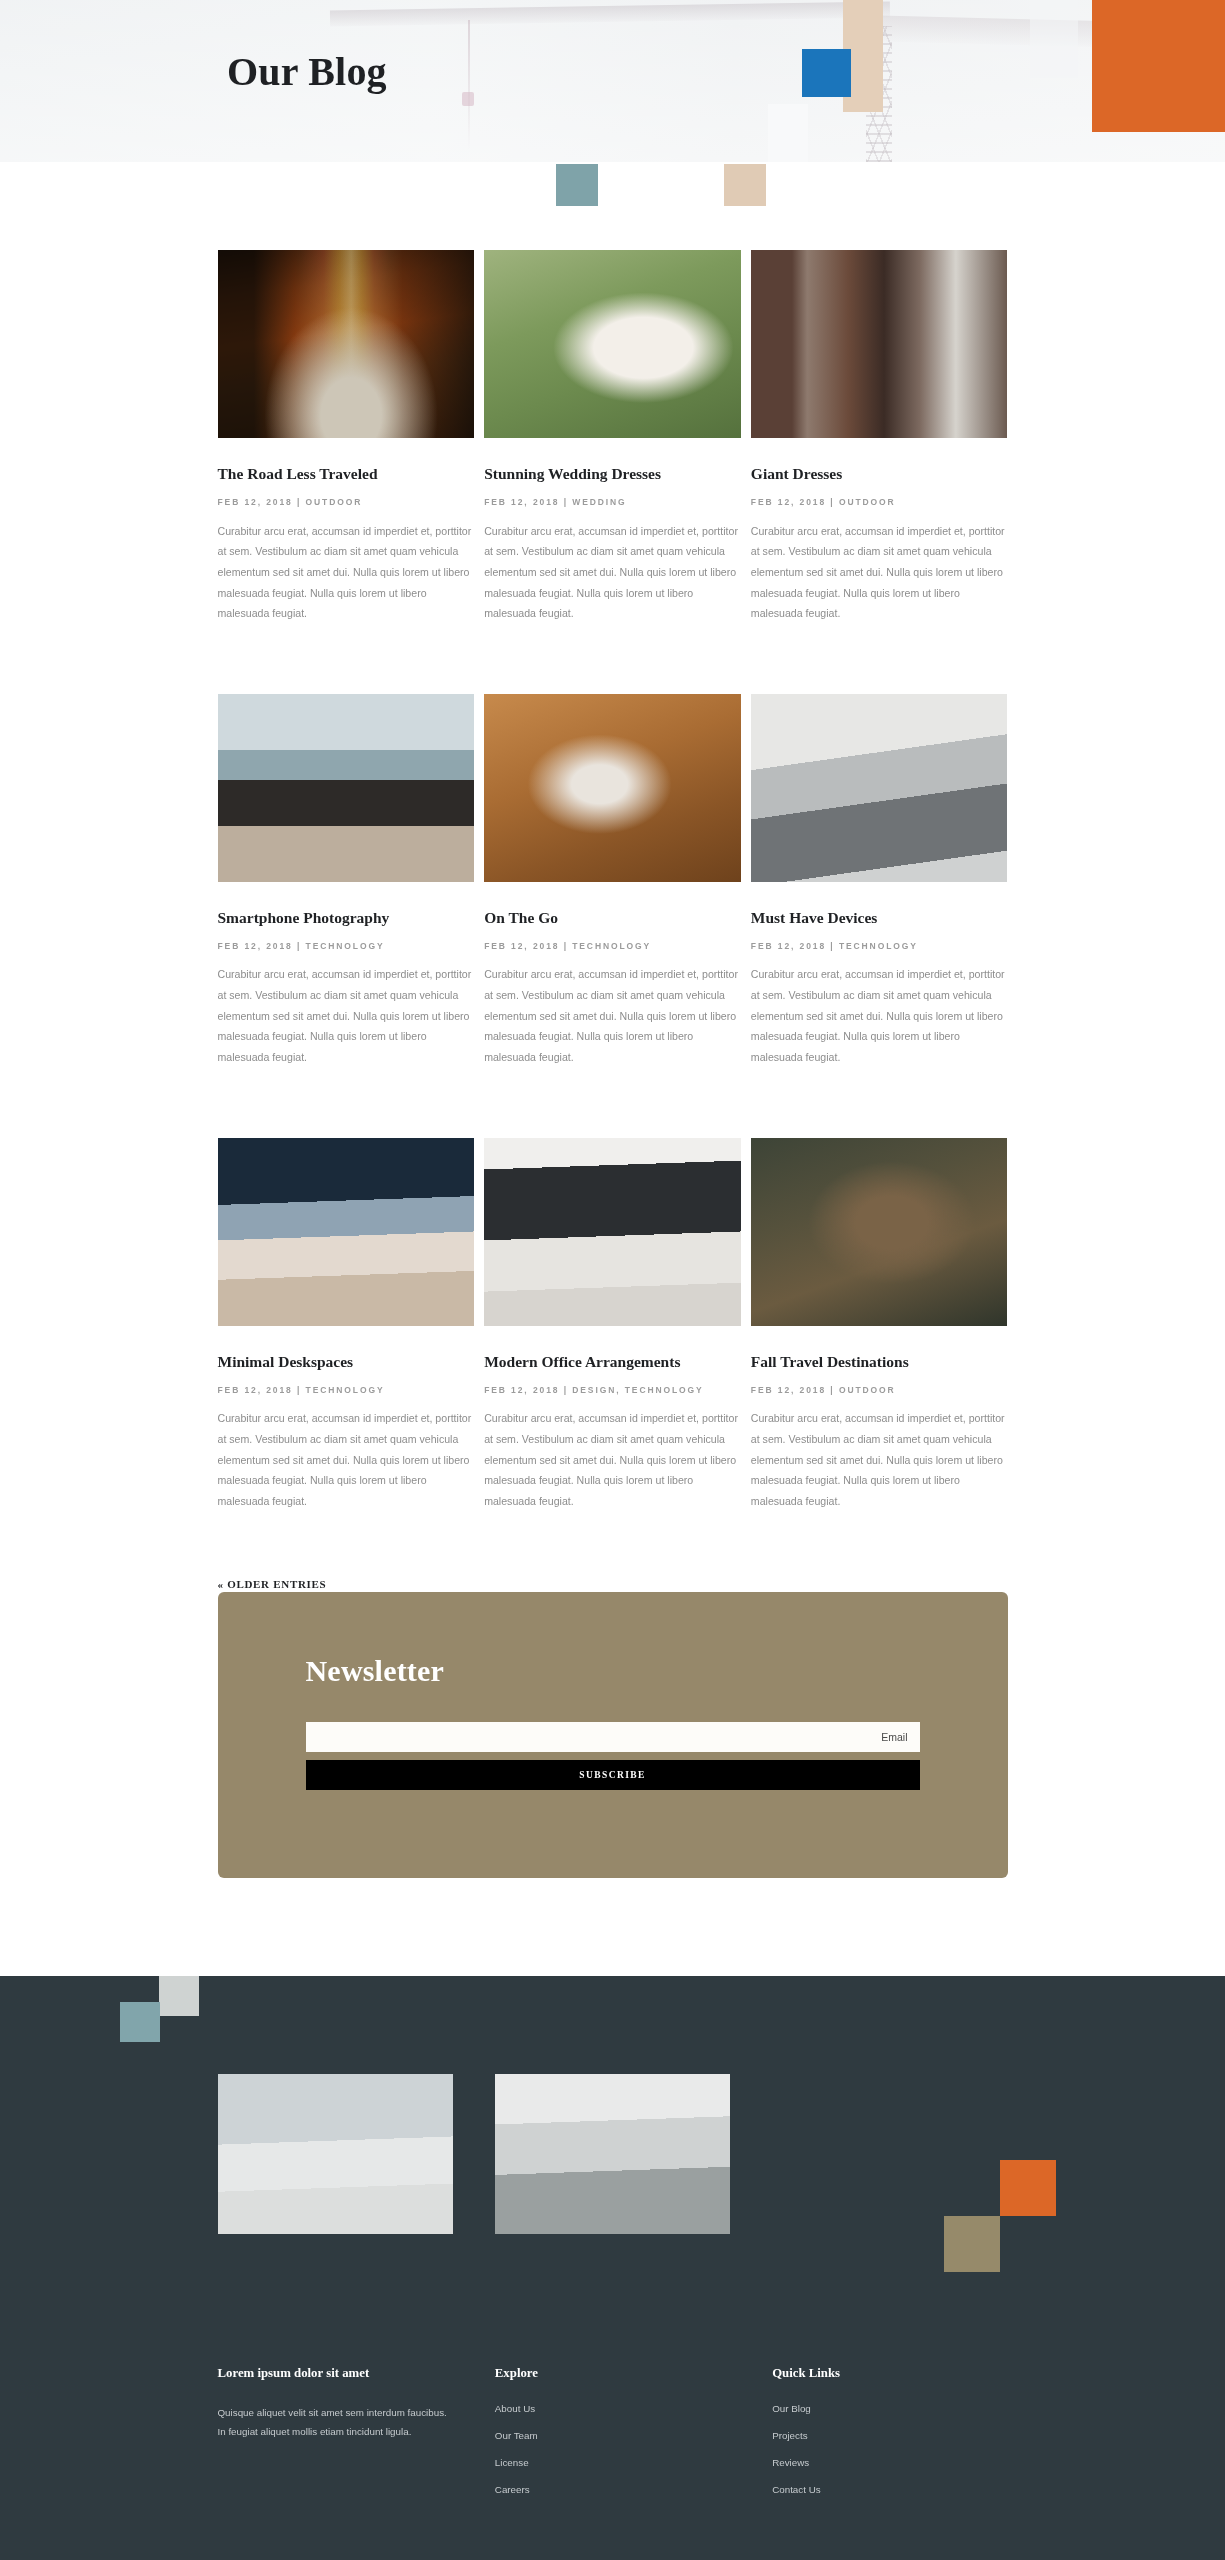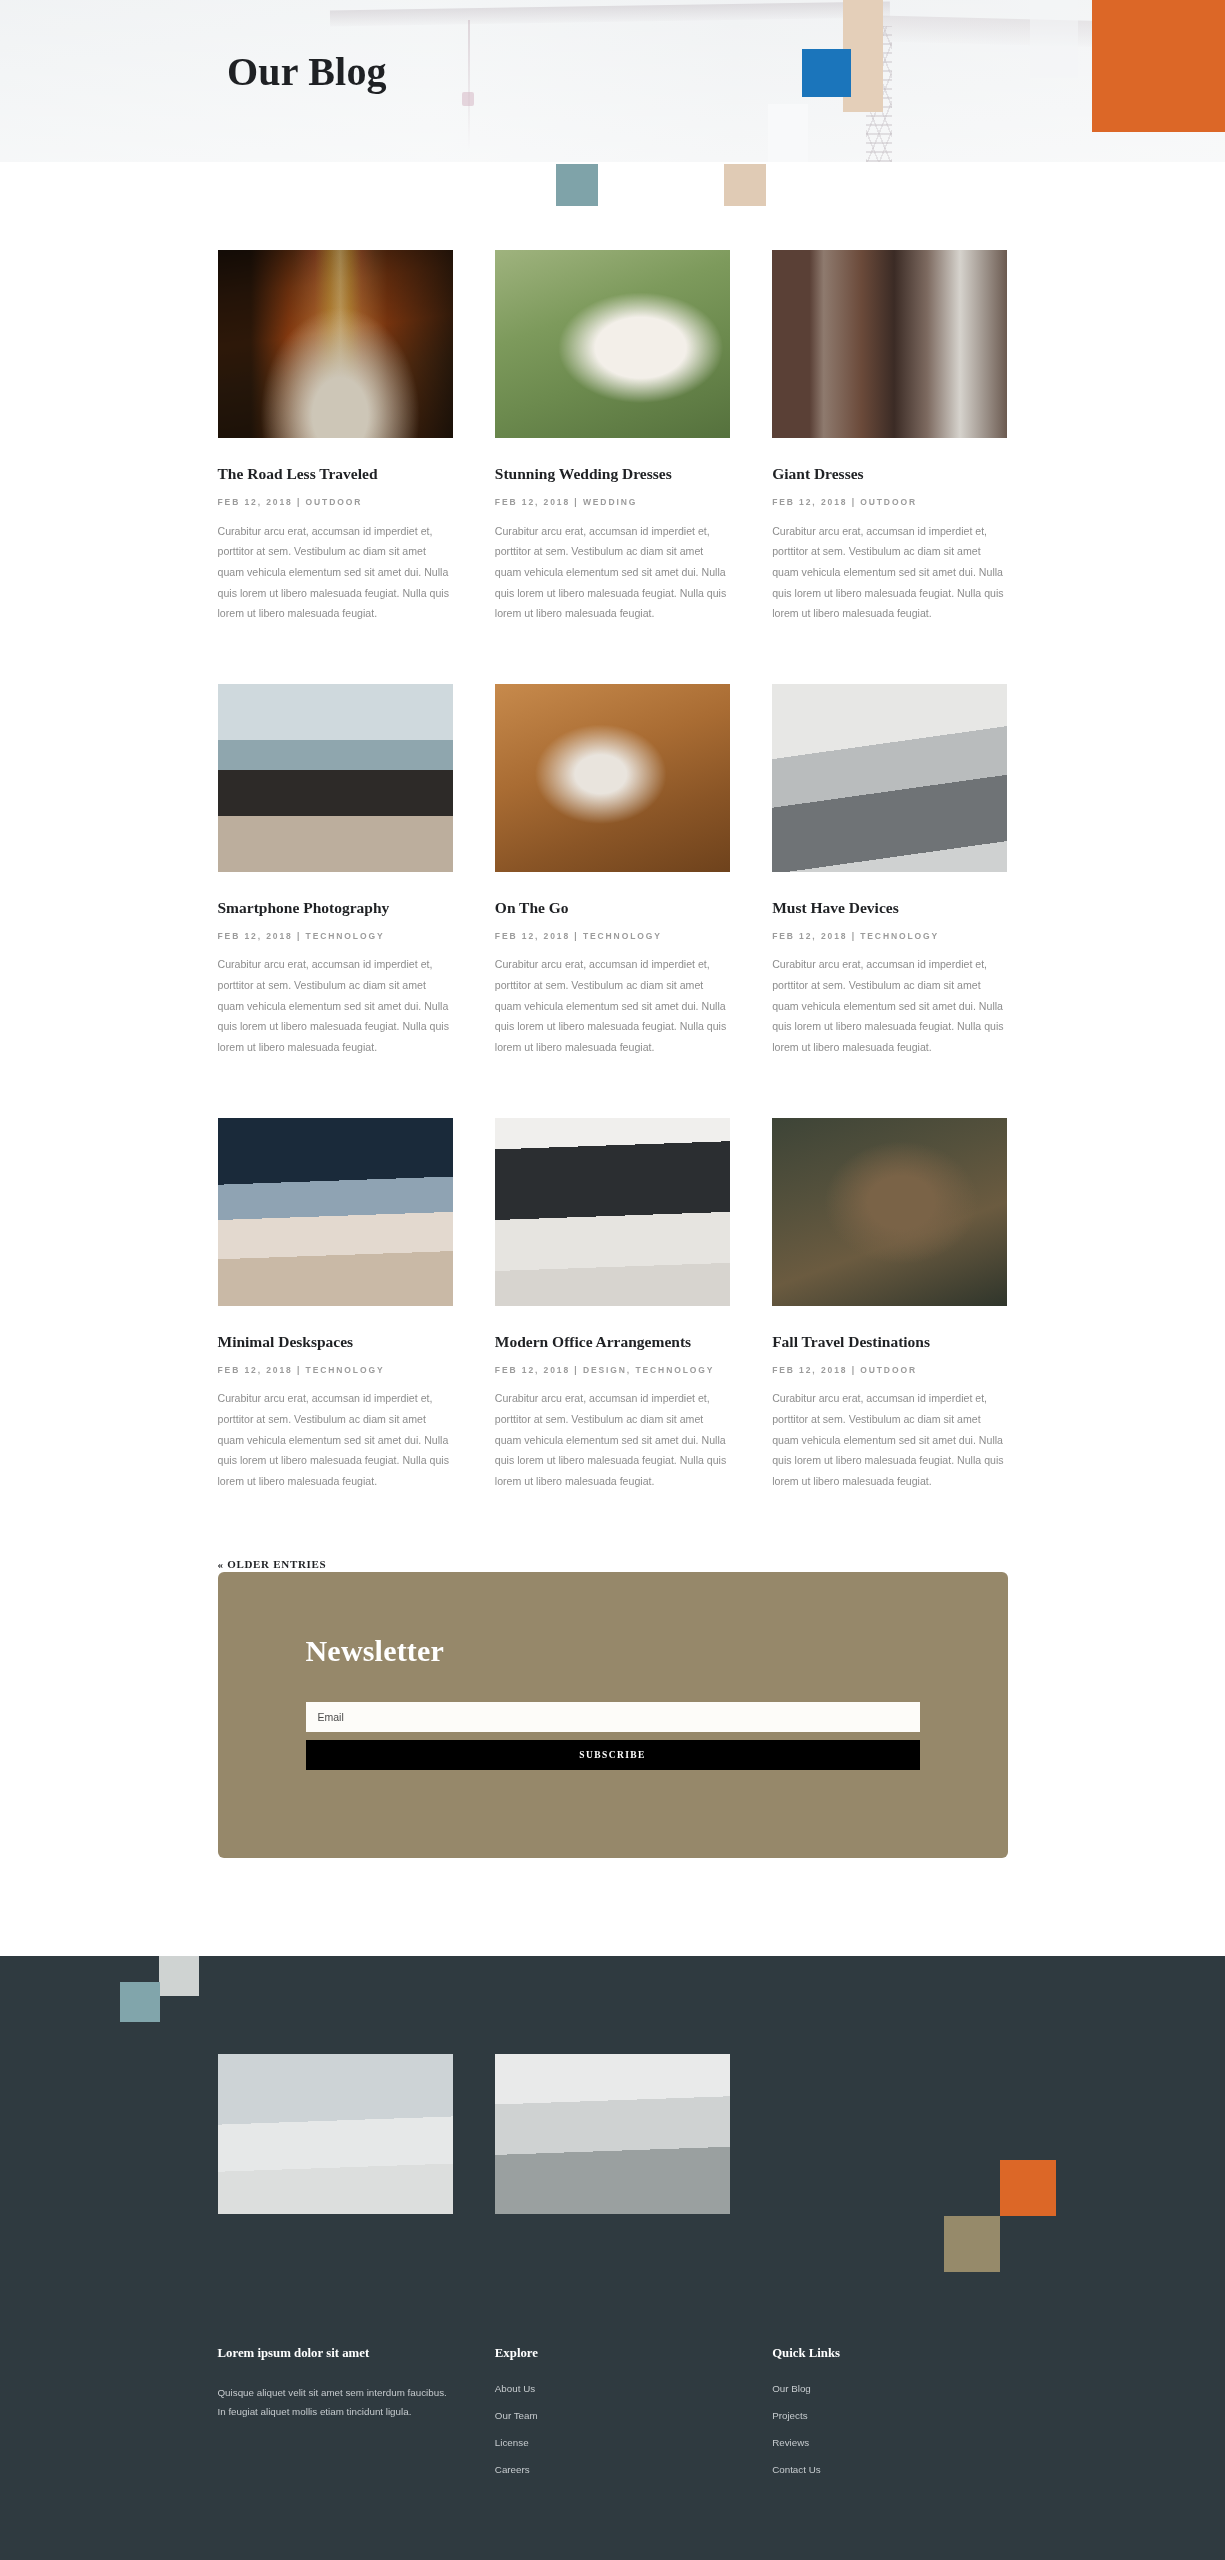--- a/index.html
+++ b/index.html
@@ -88,20 +88,21 @@
   }
 
   
   .blog-wrap { padding: 88px 0 0 0; background:#fff; }
   .container { width: 790px; margin: 0 auto; }
   .grid {
     display: grid;
     grid-template-columns: repeat(3, 1fr);
     column-gap: 42px;
     row-gap: 0;
+    gap: 10px;
   }
   .post { margin-bottom: 60px; }
   .post-thumb {
     width: 100%; height: 188px; display:block;
     background-size: cover; background-position: center;
     margin-bottom: 26px;
   }
   .post-title {
     font-family:"Liberation Serif", serif;
     font-size: 15.5px; font-weight: 700; color: #1f2124;
@@ -134,21 +135,21 @@
   .newsletter h2 {
     font-family:"Liberation Serif", serif;
     font-size: 30px; color:#fff; font-weight:700; letter-spacing:.2px;
     margin-bottom: 34px;
   }
   .nl-input {
     width: 100%; height: 30px;
     background:#fdfcf9; border:0; outline:0;
     padding: 0 12px;
     font-family:"Liberation Sans", sans-serif;
-    font-size: 10.5px; color:#4a4a4a;
+    font-size: 10.5px; color:#4a4a4a;text-align:right;
   }
   .nl-input::placeholder { color:#4a4a4a; opacity:1; }
   .nl-btn {
     width:100%; height: 30px; margin-top: 8px;
     background:#000; color:#fff; border:0; cursor:pointer;
     font-family:"Liberation Serif", serif;
     font-size: 9.5px; letter-spacing: 1.4px; font-weight:600;
     text-transform: uppercase;
   }
 

